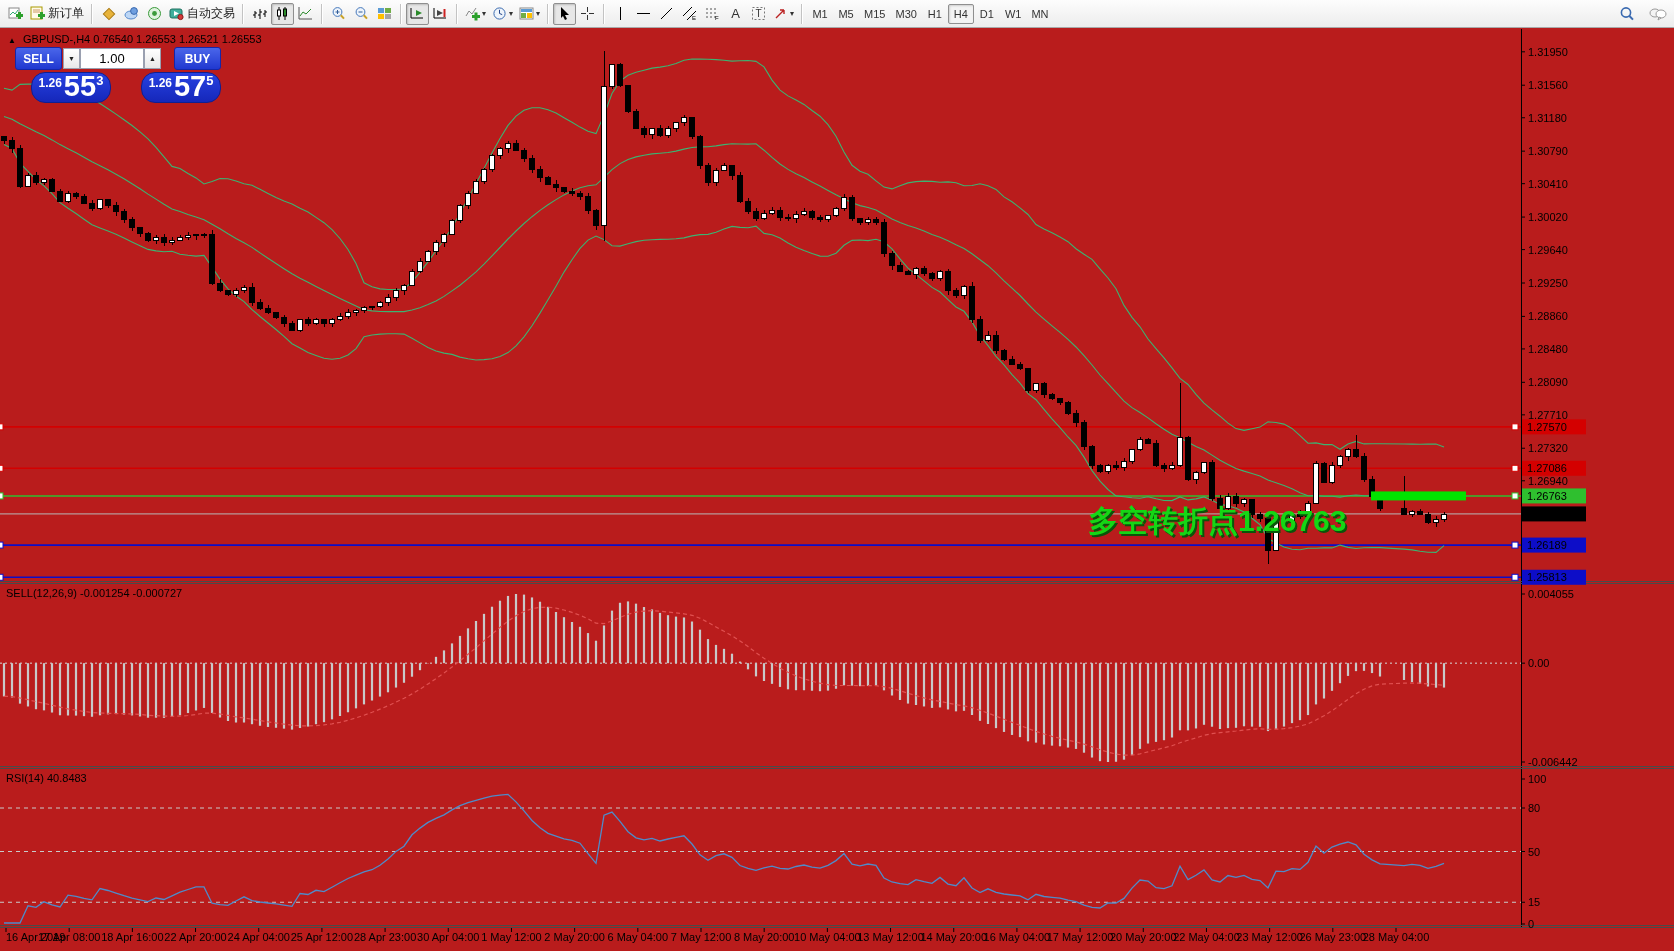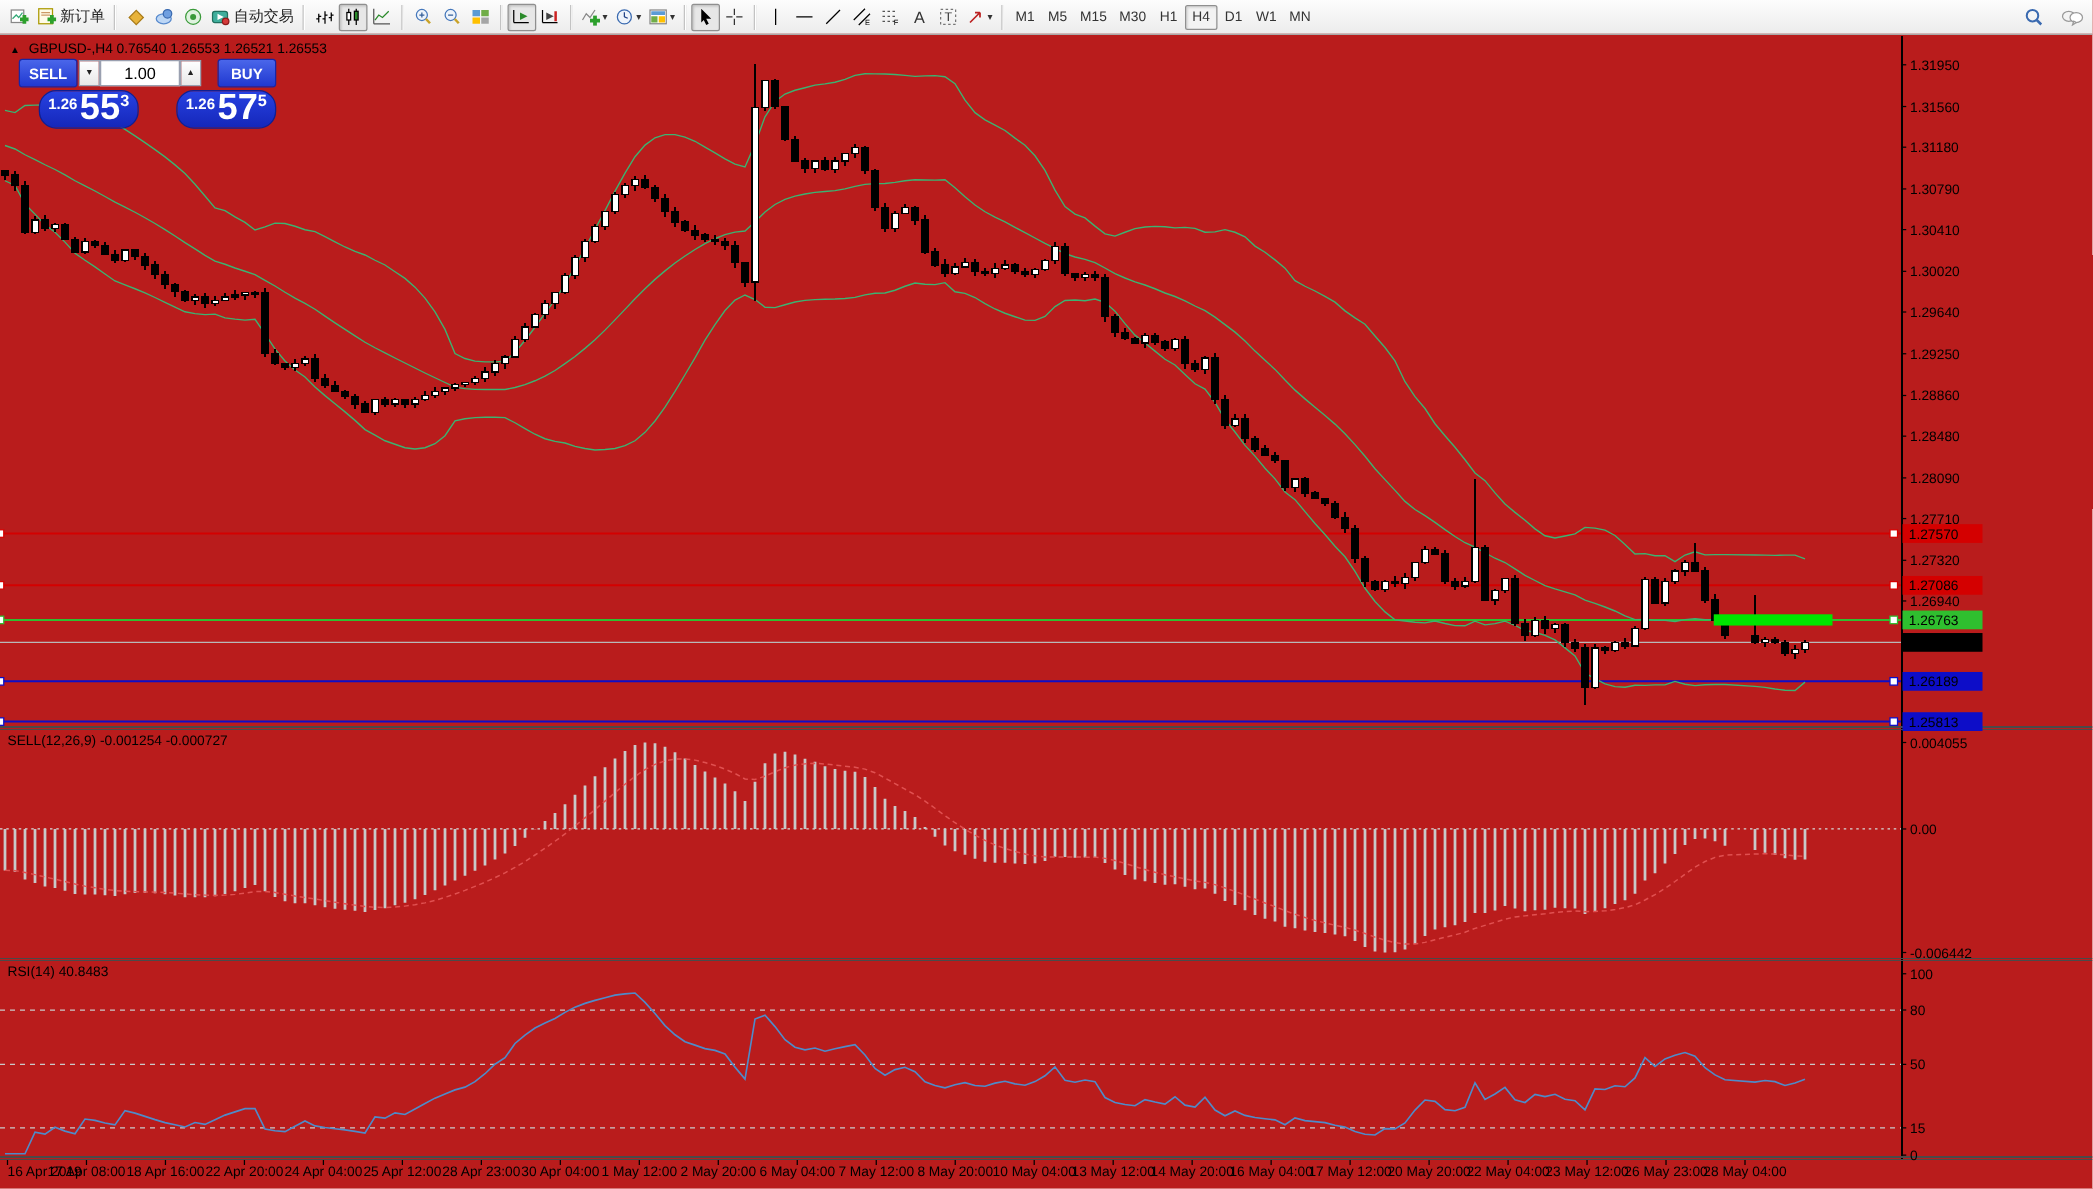--- a/index.html
+++ b/index.html
@@ -1018,14 +1018,15 @@
     <span>SELL(12,26,9)</span>
     <span> </span>
     <span>-0.001254 -0.000727</span>
   </div>
   <div id="rsi-label">
     <span>RSI(14)</span>
     <span> </span>
     <span>40.8483</span>
   </div>
 
+  <div id="annotation" style="color: rgb(21, 214, 21);">多空转折点1.26763</div>
 
 </div>
 
 </body></html>

